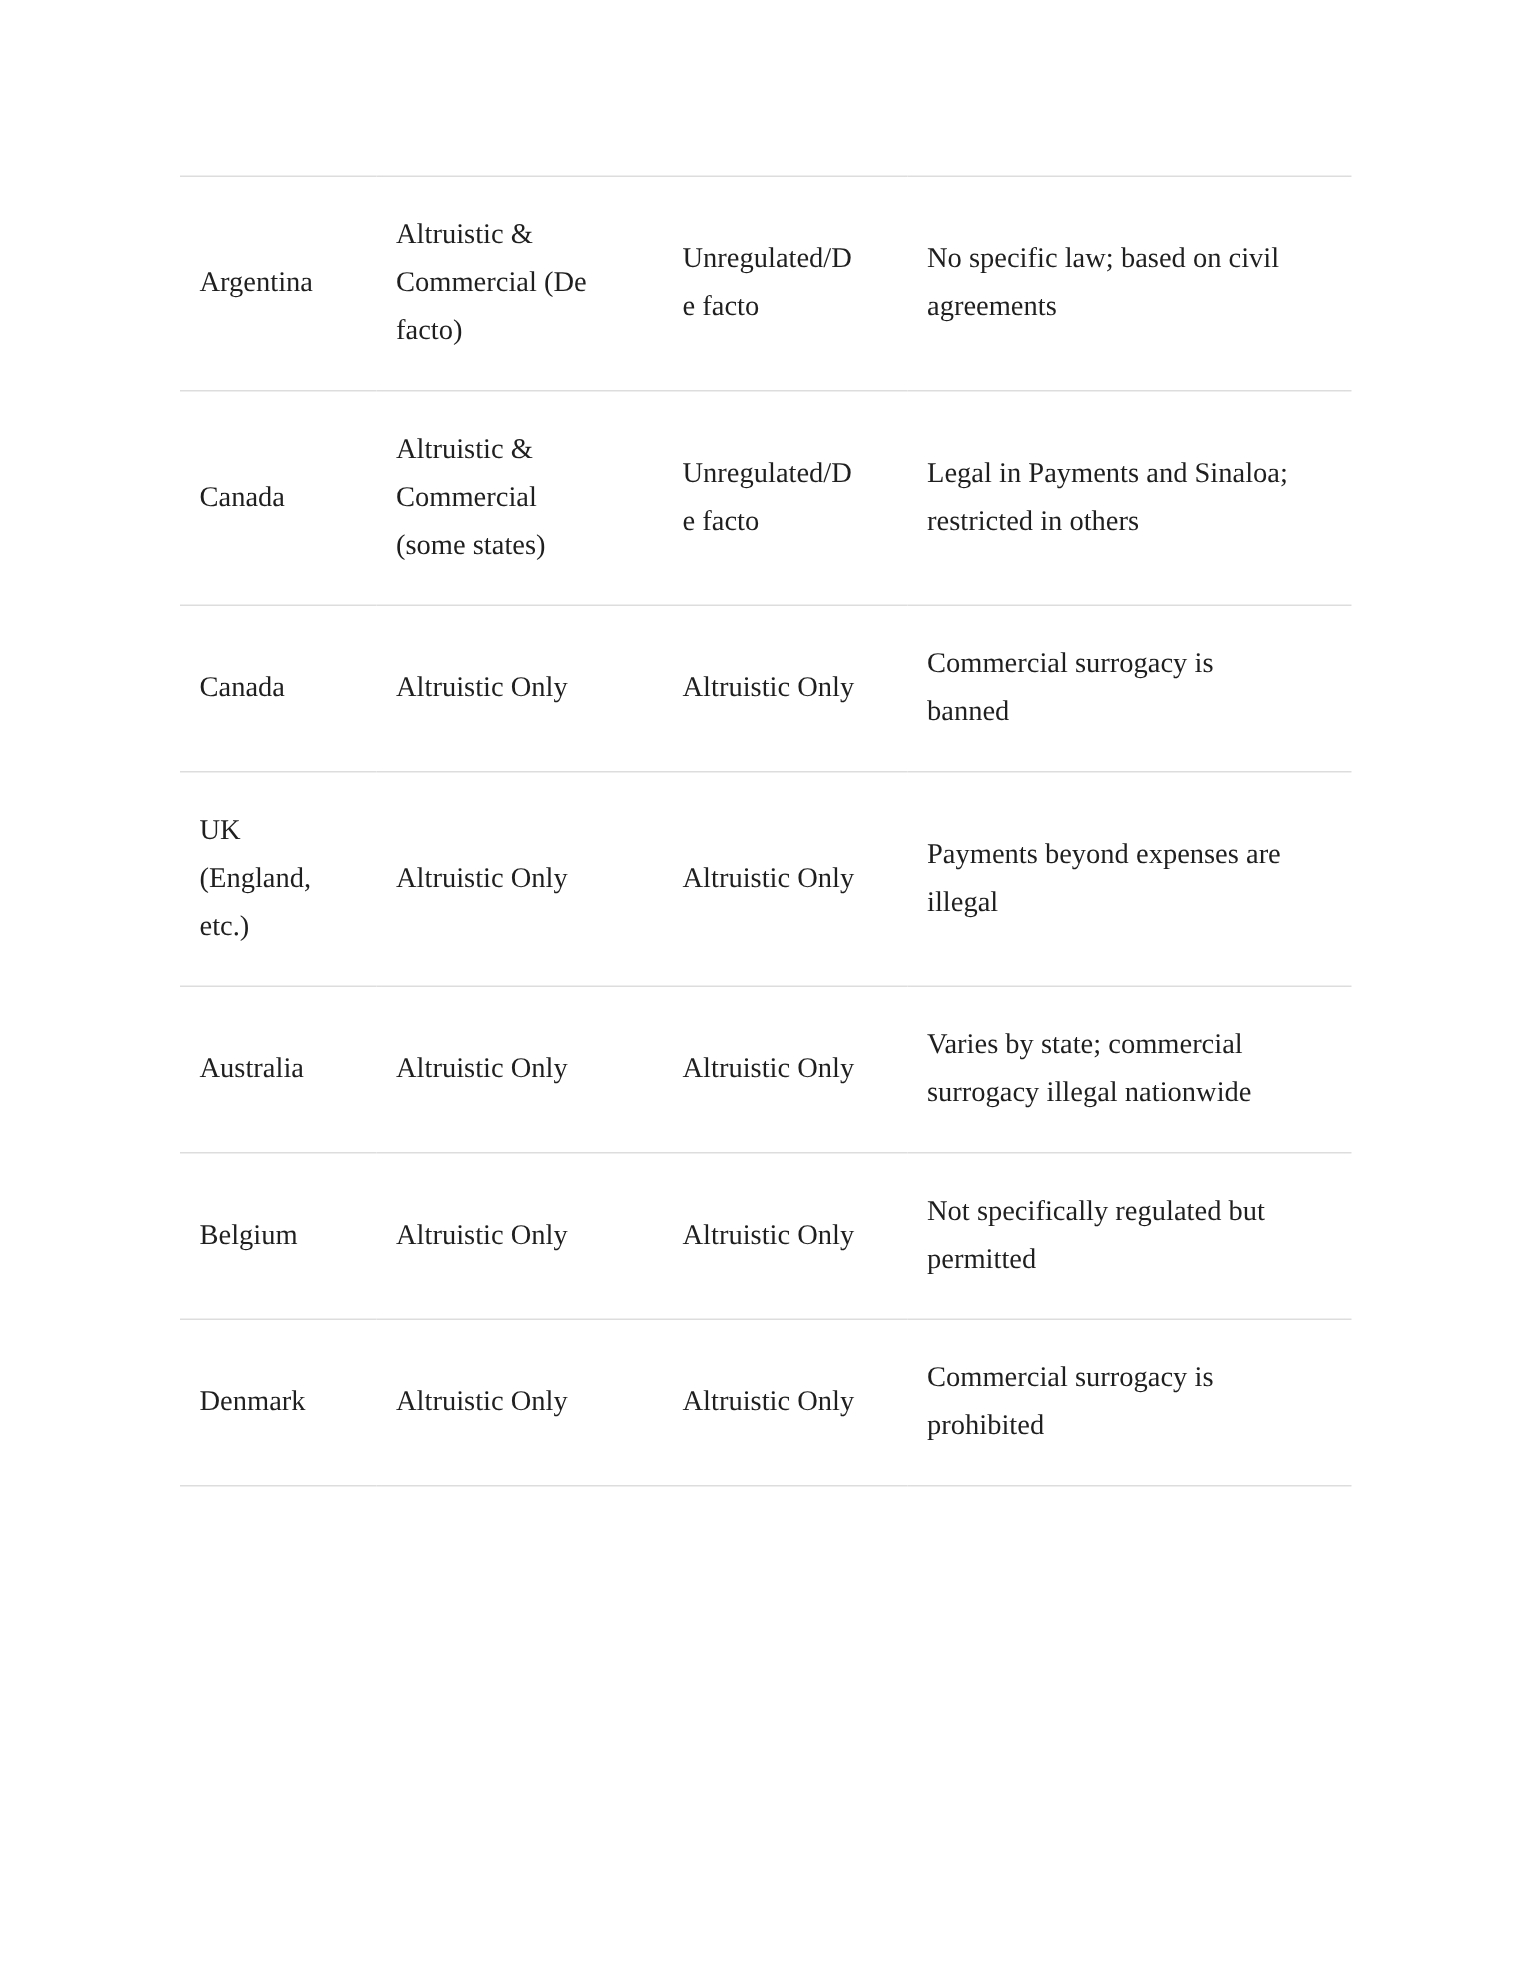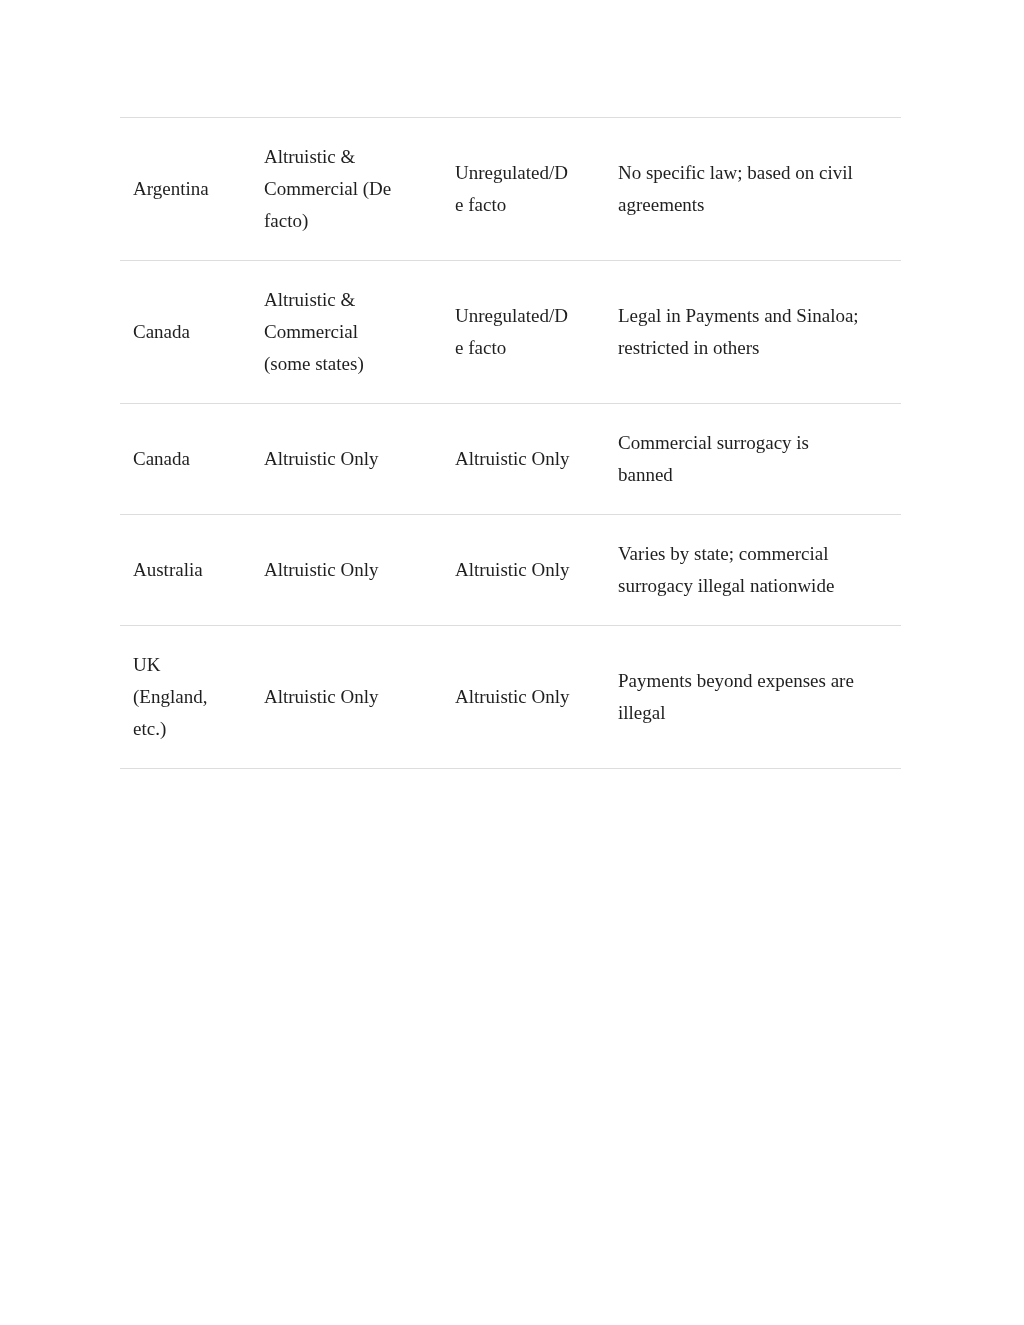--- a/index.html
+++ b/index.html
@@ -72,30 +72,44 @@
 restricted in others</td>
       </tr>
       <tr>
         <td>Canada</td>
         <td>Altruistic Only</td>
         <td>Altruistic Only</td>
         <td>Commercial surrogacy is
 banned</td>
       </tr>
       <tr>
-        <td>Australia</td>
-        <td>Altruistic Only</td>
-        <td>Altruistic Only</td>
-        <td>Varies by state; commercial
-surrogacy illegal nationwide</td>
-      </tr>
-      <tr>
         <td>UK
 (England,
 etc.)</td>
         <td>Altruistic Only</td>
         <td>Altruistic Only</td>
         <td>Payments beyond expenses are
 illegal</td>
       </tr>
+      <tr>
+        <td>Australia</td>
+        <td>Altruistic Only</td>
+        <td>Altruistic Only</td>
+        <td>Varies by state; commercial
+surrogacy illegal nationwide</td>
+      </tr>
+      <tr>
+        <td>Belgium</td>
+        <td>Altruistic Only</td>
+        <td>Altruistic Only</td>
+        <td>Not specifically regulated but
+permitted</td>
+      </tr>
+      <tr>
+        <td>Denmark</td>
+        <td>Altruistic Only</td>
+        <td>Altruistic Only</td>
+        <td>Commercial surrogacy is
+prohibited</td>
+      </tr>
     </tbody>
   </table>
 </div>
 
 </body></html>

